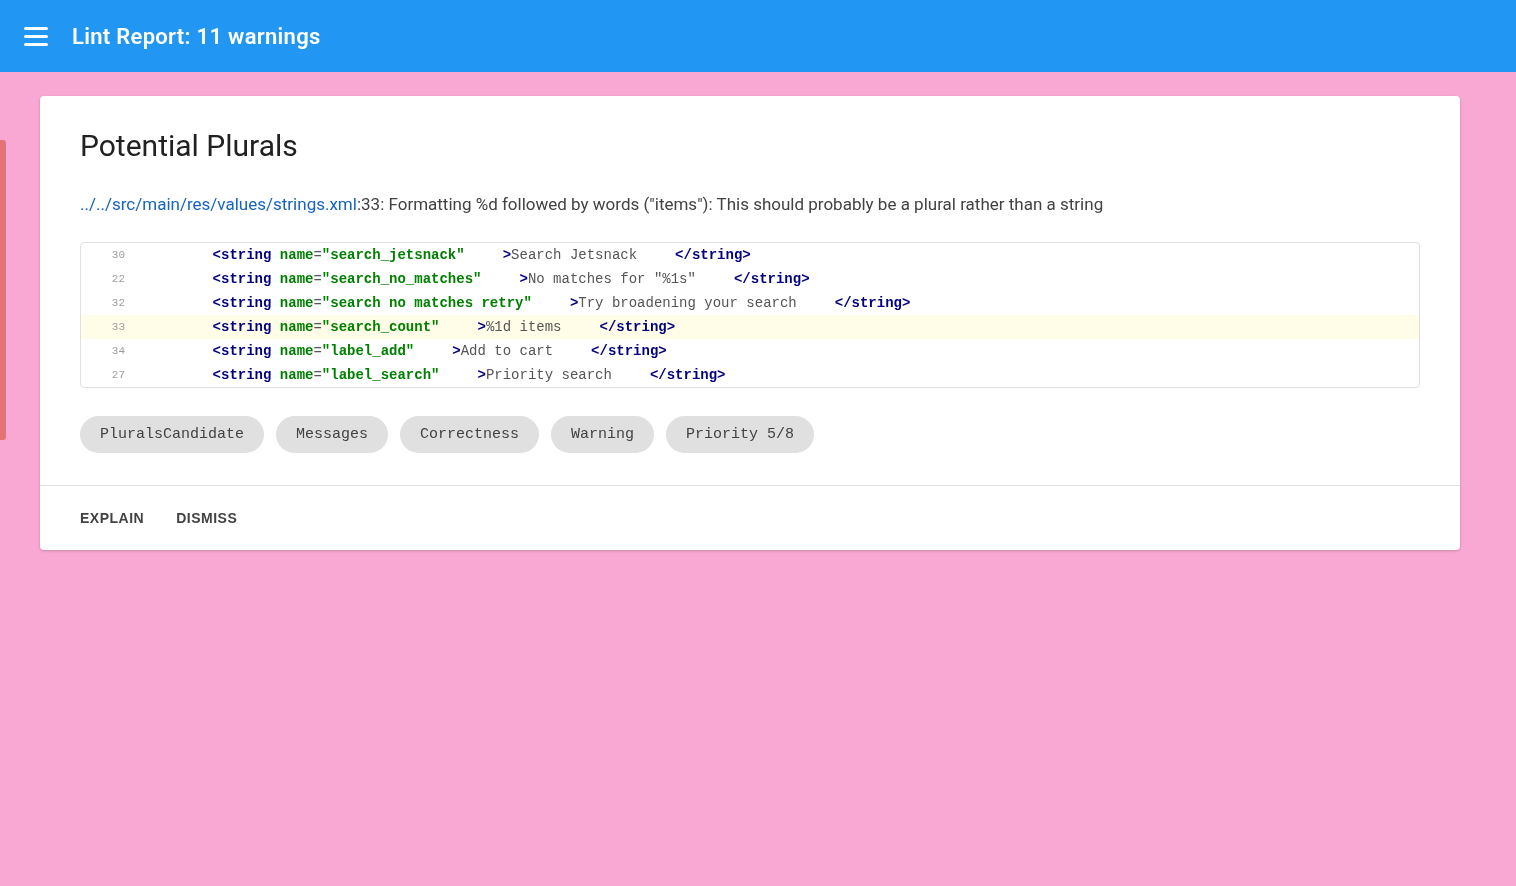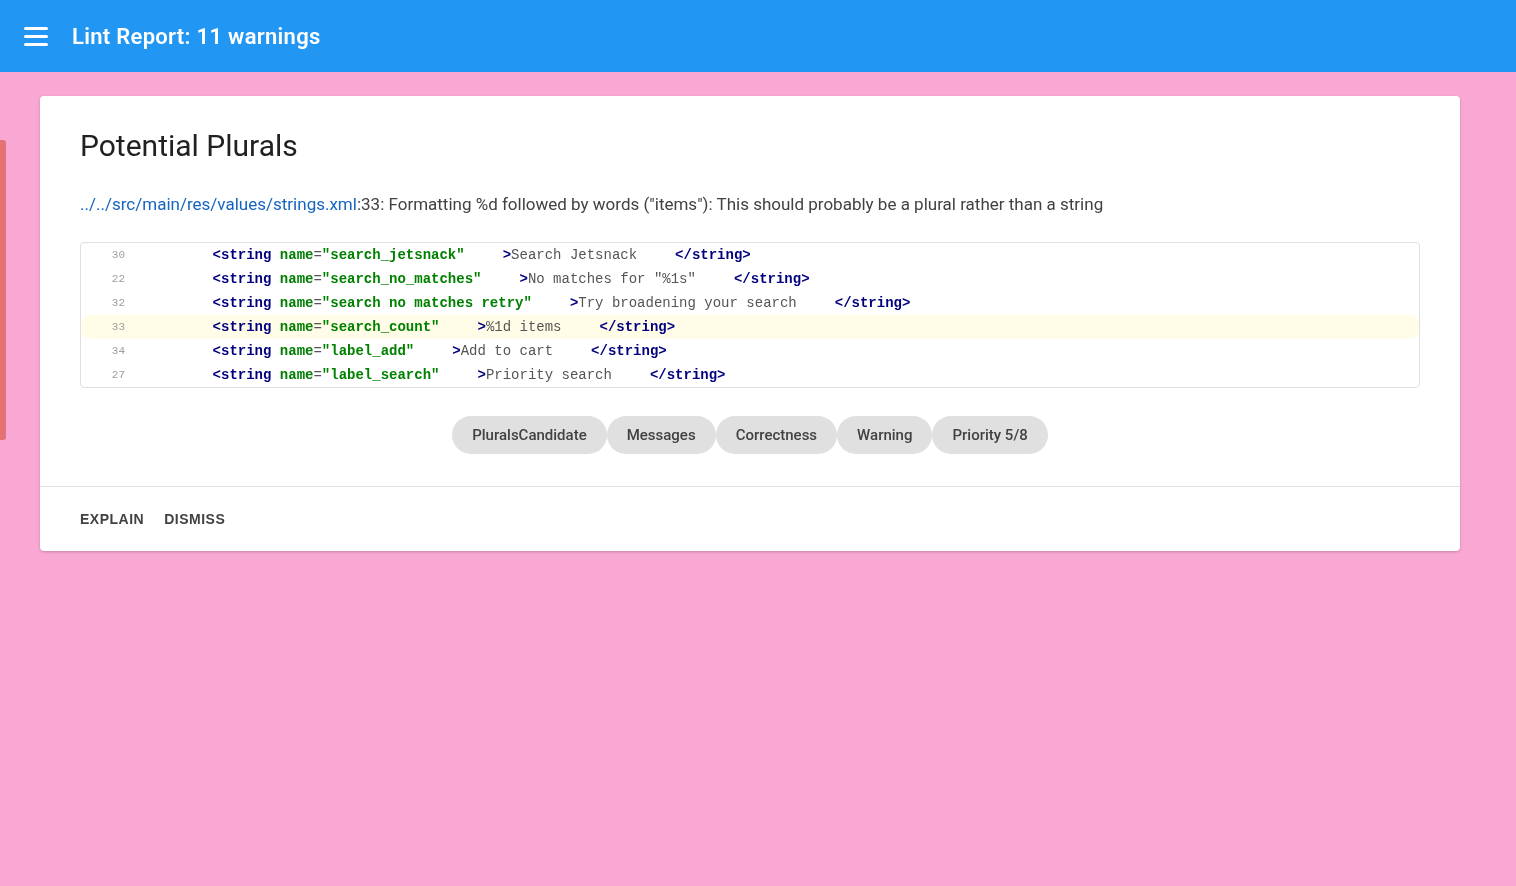--- a/index.html
+++ b/index.html
@@ -93,21 +93,20 @@
     }
 
     .code-line {
       display: flex;
       align-items: center;
       padding: 4px 0;
     }
 
     .code-line.highlighted {
       background-color: #fffde7;
-      border-radius: 9px;
     }
 
     .line-number {
       color: #9e9e9e;
       min-width: 60px;
       text-align: right;
       padding-right: 16px;
       user-select: none;
       font-size: 11px;
     }
@@ -134,24 +133,25 @@
       font-weight: bold;
     }
 
     .code-text {
       color: #555;
     }
 
     
     .tags-row {
       display: flex;
-      gap: 0;
+      gap: 12px;
       margin-bottom: 32px;
       flex-wrap: wrap;
-      justify-content: center;
+      justify-content: flex-start;
+      font-family: Liberation Mono, monospace;
     }
 
     .tag-chip {
       background-color: #e0e0e0;
       border-radius: 24px;
       padding: 10px 20px;
       font-size: 15px;
       color: #424242;
       font-weight: 500;
       cursor: pointer;
@@ -162,21 +162,21 @@
     .divider {
       height: 1px;
       background-color: #e0e0e0;
       margin: 0 -40px;
     }
 
     
     .card-footer {
       display: flex;
       align-items: center;
-      gap: 20px;
+      gap: 32px;
       padding: 20px 0;
     }
 
     .footer-button {
       font-size: 14px;
       font-weight: 700;
       color: #424242;
       letter-spacing: 0.5px;
       cursor: pointer;
       background: none;

